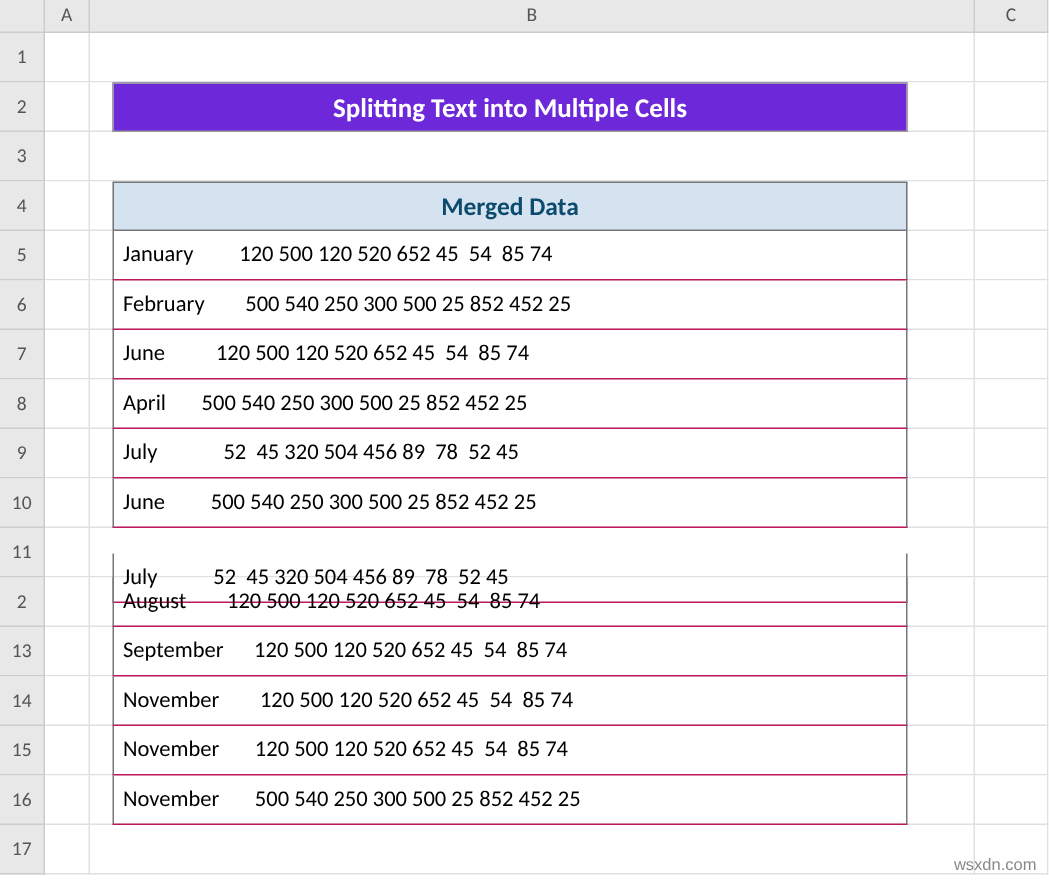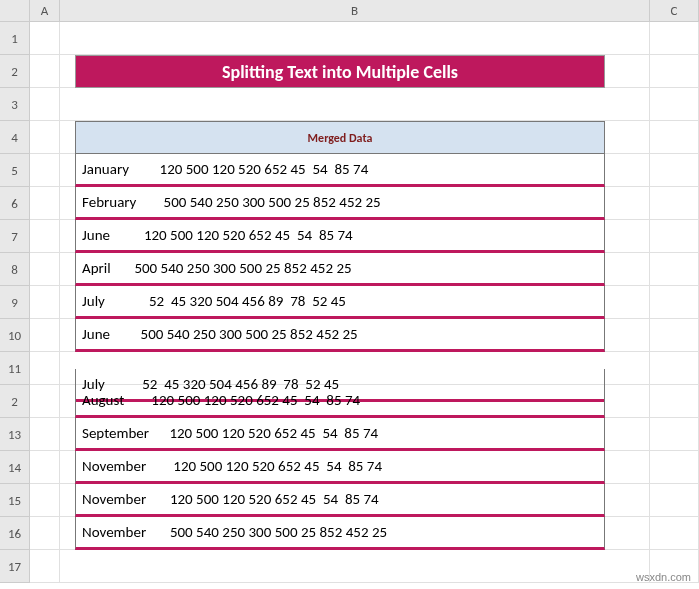--- a/index.html
+++ b/index.html
@@ -47,51 +47,51 @@
       justify-content: center;
       font-size: 13px;
       color: #555;
     }
     .cell {
       border-right: 1px solid #e0e0e0;
       border-bottom: 1px solid #e0e0e0;
       background: #fff;
     }
     .title-cell {
-      background: #be185d;
+      background: #6d28d9;
       color: #fff;
       font-weight: bold;
       font-size: 18px;
       display: flex;
       align-items: center;
       justify-content: center;
       border: 1px solid #999;
     }
     .th-cell {
       background: #d5e2f0;
-      color: #7f1d1d;
+      color: #0c4a6e;
       font-weight: bold;
-      font-size: 12px;
+      font-size: 17px;
       display: flex;
       align-items: center;
       justify-content: center;
       border-left: 1px solid #777;
       border-right: 1px solid #777;
       border-top: 1px solid #777;
       border-bottom: 1px solid #777;
     }
     .data-cell {
       display: flex;
       align-items: center;
       padding-left: 6px;
       font-size: 15px;
       color: #000;
       border-left: 1px solid #777;
       border-right: 1px solid #777;
-      border-bottom: 3px solid #be185d;
+      border-bottom: 1px solid #be185d;
       white-space: pre;
     }
     .watermark {
       position: absolute;
       bottom: 6px;
       right: 8px;
       font-size: 11px;
       color: #888;
       font-family: Arial, sans-serif;
     }

